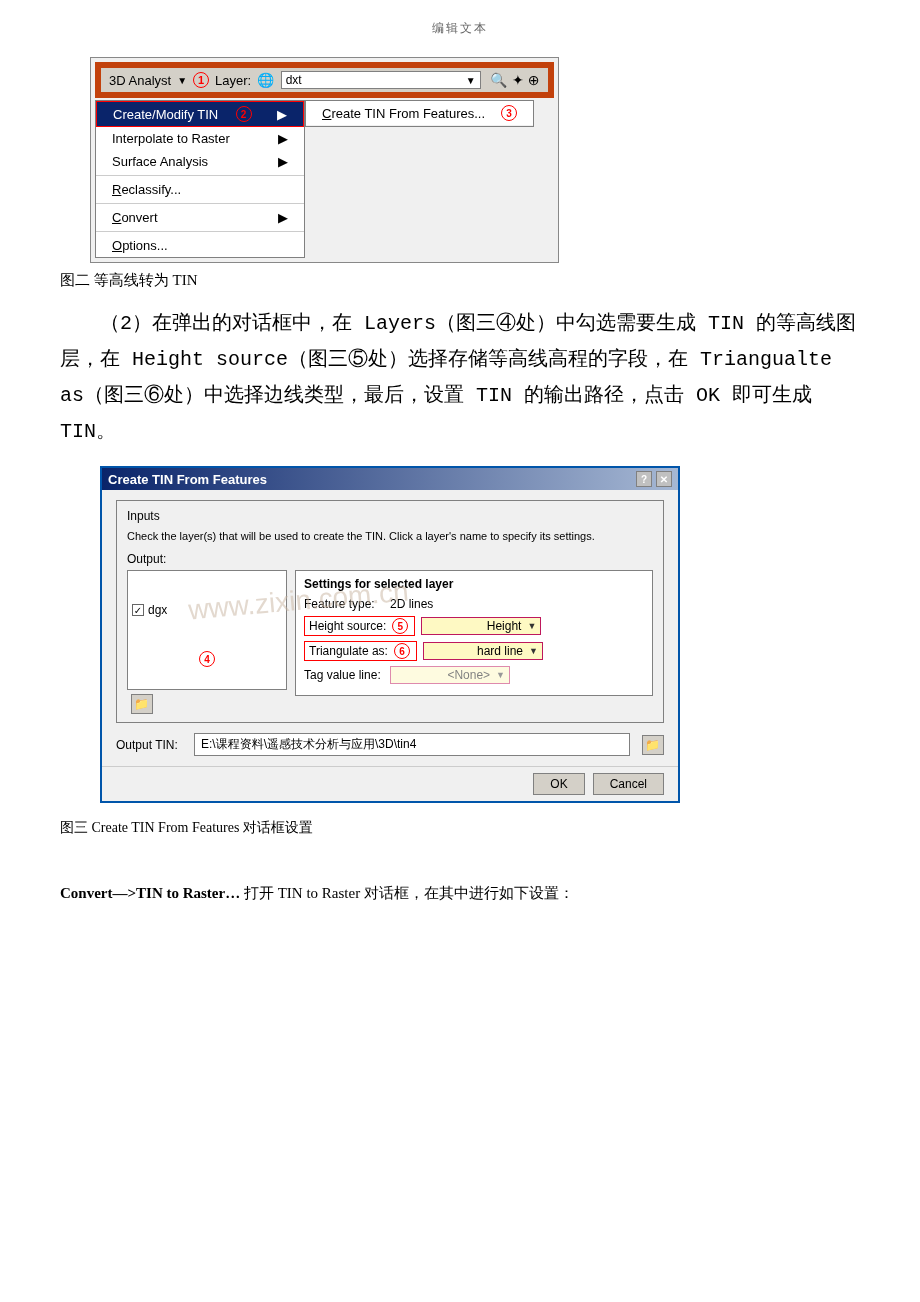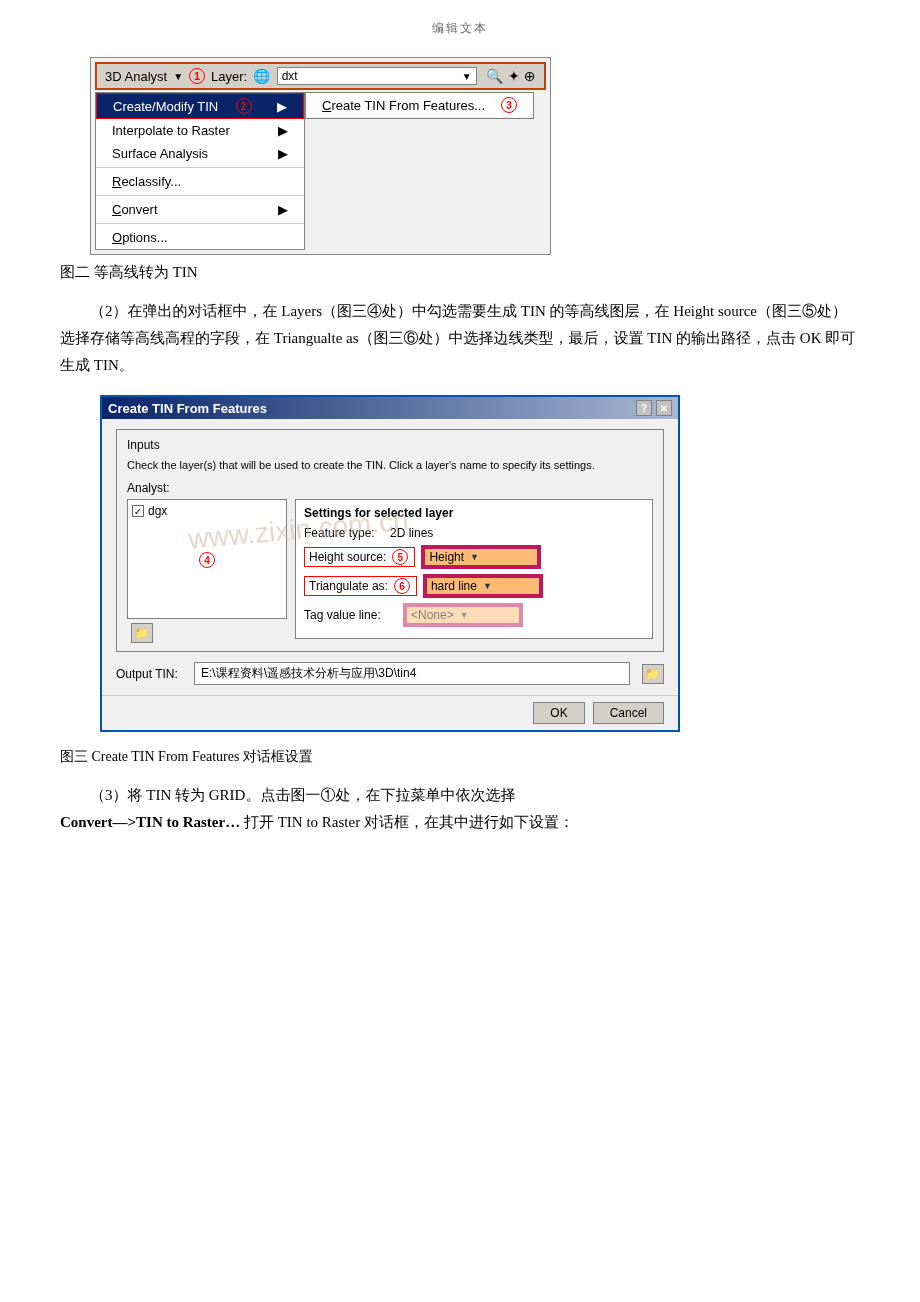--- a/index.html
+++ b/index.html
@@ -33,22 +33,22 @@
       font-family: Arial, sans-serif;
       line-height: 1;
     }
     .caption {
       font-family: "SimSun", "宋体", serif;
       font-size: 15px;
       margin-top: 8px;
       margin-bottom: 16px;
     }
     .body-text {
-      font-family: Liberation Serif, serif;
-      font-size: 15px;
+      font-family: Liberation Mono, monospace;
+      font-size: 20px;
       line-height: 1.8;
       text-indent: 2em;
       margin-bottom: 16px;
     }
     
     .dialog-outer {
       border: 2px solid #0055aa;
       background: #f0f0f0;
       margin-left: 20px;
       margin-bottom: 16px;
@@ -114,20 +114,21 @@
       padding: 4px;
       display: flex;
       flex-direction: column;
       gap: 4px;
     }
     .layer-item {
       display: flex;
       align-items: center;
       gap: 4px;
       font-size: 12px;
+      margin-top: 28px;
     }
     .checkbox {
       width: 12px;
       height: 12px;
       border: 1px solid #666;
       background: white;
       display: flex;
       align-items: center;
       justify-content: center;
       font-size: 10px;
@@ -172,27 +173,27 @@
       border: 1px solid #808080;
       background: white;
       padding: 1px 4px;
       font-size: 12px;
       display: flex;
       align-items: center;
       gap: 4px;
       text-align: center;
     }
     .dropdown-field {
-      border: 4px solid #be185d;
-      background: #fdba74;
+      border: 1px solid #be185d;
+      background: #fef9c3;
       padding: 1px 4px;
       font-size: 12px;
       display: flex;
       align-items: center;
-      justify-content: flex-start;
+      justify-content: flex-end;
       min-width: 120px;
       position: relative;
     }
     .dropdown-field .arrow {
       font-size: 9px;
       color: #333;
       margin-left: 6px;
     }
     .circle-num {
       display: inline-flex;
@@ -283,21 +284,21 @@
 
 <div class="page-header">
   <span>编辑文本</span>
 </div>
 
 <div style="margin-bottom:8px;">
   <div style="display:flex; align-items:flex-start; margin-left:30px;">
 
     <div style="border:1px solid #888; background:#f0f0f0; padding:4px;">
 
-      <div style="background:#d4d0c8; border:2px solid #c2410c; padding:3px 8px; display:flex; align-items:center; gap:6px; font-family:Arial,sans-serif; font-size:13px; margin-bottom:2px;">
+      <div style="background:#d4d0c8; border:6px solid #c2410c; padding:3px 8px; display:flex; align-items:center; gap:6px; font-family:Arial,sans-serif; font-size:13px; margin-bottom:2px;">
         <span style="font-size:13px;">3D Analyst</span>
         <span style="font-size:10px;">▼</span>
         <span class="circled">1</span>
         <span style="font-size:13px;">Layer:</span>
         <span style="font-size:14px;">🌐</span>
         <div class="toolbar-drop">
           <span>dxt</span>
           <span style="font-size:10px; margin-left:auto;">▼</span>
         </div>
         <div style="display:flex; gap:4px; margin-left:4px;">
@@ -369,21 +370,21 @@
         <div class="title-icon-btn">?</div>
         <div class="title-icon-btn">✕</div>
       </div>
     </div>
 
     <div class="dialog-body">
 
       <div class="group-box">
         <div class="group-label">Inputs</div>
         <div class="group-description">Check the layer(s) that will be used to create the TIN.  Click a layer's name to specify its settings.</div>
-        <div style="font-size:12px; margin-bottom:4px;">Analyst:</div>
+        <div style="font-size:12px; margin-bottom:4px;">Output:</div>
 
         <div class="layers-section">
 
           <div style="display:flex; flex-direction:column; align-items:flex-start; gap:4px;">
             <div class="layers-list-box">
               <div class="layer-item">
                 <div class="checkbox checked"></div>
                 <span>dgx</span>
               </div>
 
@@ -419,21 +420,21 @@
                 <span class="circle-num">6</span>
               </div>
               <div class="dropdown-field">
                 <span>hard line</span>
                 <span class="arrow">▼</span>
               </div>
             </div>
 
             <div class="settings-row">
               <span class="settings-label">Tag value line:</span>
-              <div class="dropdown-field" style="opacity:0.5;margin-left:13px;">
+              <div class="dropdown-field" style="opacity:0.5;">
                 <span>&lt;None&gt;</span>
                 <span class="arrow">▼</span>
               </div>
             </div>
           </div>
         </div>
       </div>
 
       <div class="output-row">
         <span class="output-label">Output TIN:</span>
@@ -449,17 +450,16 @@
       <button class="dialog-btn">Cancel</button>
     </div>
   </div>
 </div>
 
 <div class="fig-caption">
   <span>图三 Create TIN From Features 对话框设置</span>
 </div>
 
 <div class="bottom-text">
-  <span>（3）将 TIN 转为 GRID。点击图一①处，在下拉菜单中依次选择</span>
   <br>
   <span class="bold-text">Convert—&gt;TIN to Raster…</span>
   <span>打开 TIN to Raster 对话框，在其中进行如下设置：</span>
 </div>
 
 </body></html>

